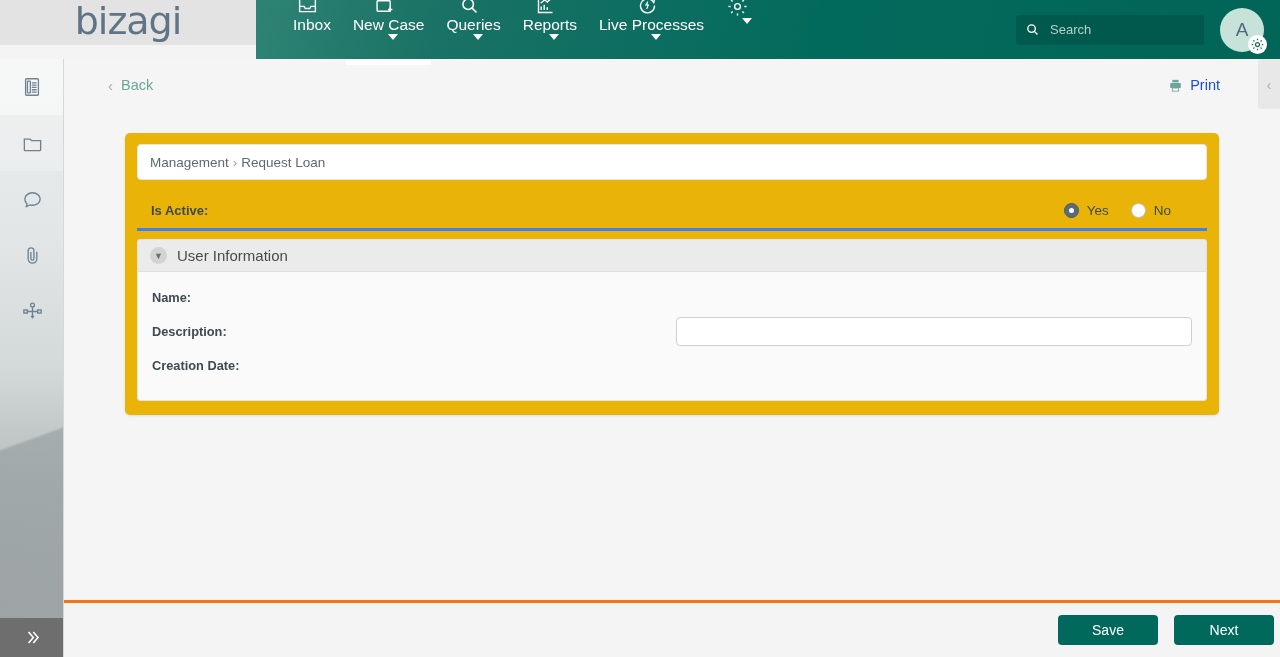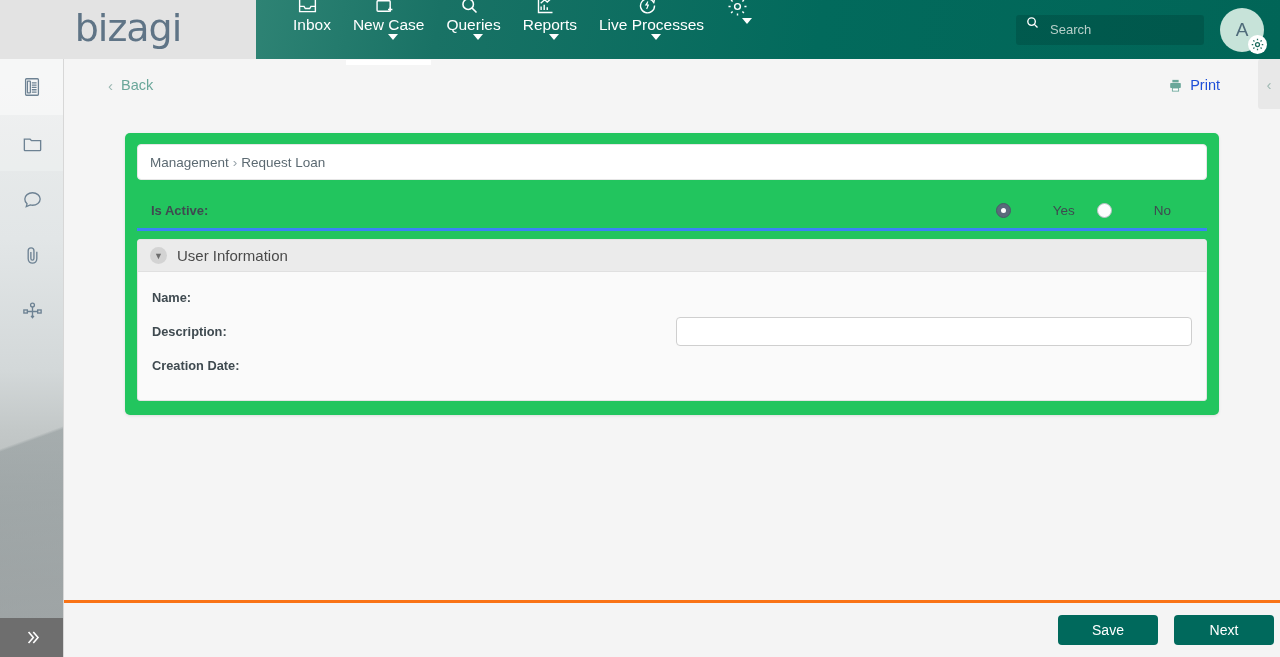--- a/index.html
+++ b/index.html
@@ -12,21 +12,21 @@
   }
 
   
   .topbar {
     position: absolute; top: 0; left: 0;
     width: 1280px; height: 59px;
     display: flex; align-items: stretch;
     z-index: 40;
   }
   .brand-zone {
-    width: 256px; height: 59px;
+    width: 256px; height: 45px;
     background: #e3e3e3;
     display: flex; align-items: center; justify-content: center;
     flex: none;
   }
   .brand-logo {
     font-size: 38px;
     letter-spacing: -1px;
     color: #5f7486;
     font-weight: 400;
     font-family: "DejaVu Sans", sans-serif;
@@ -65,21 +65,21 @@
     left: 4px; right: 4px; bottom: 0;
     height: 5px;
     background: #ffffff;
   }
   .nav-spacer { flex: 1; }
 
   .search-box {
     width: 188px; height: 30px;
     background: rgba(0,0,0,0.13);
     border-radius: 3px;
-    display: flex; 
+    display: flex; align-items: center;
     padding: 0 9px;
     margin-right: 16px;
   }
   .search-box input {
     background: transparent; border: none; outline: none;
     color: #ffffff; font-size: 13px;
     font-family: "Liberation Sans", sans-serif;
     width: 100%; margin-left: 8px;
   }
   .search-box input::placeholder { color: #b7cfc9; }
@@ -163,21 +163,21 @@
     background: #e8e8e8;
     border-radius: 3px 0 0 3px;
     display: flex; align-items: center; justify-content: center;
     color: #9fb8b2; font-size: 15px; cursor: pointer;
   }
 
   .card {
     position: absolute;
     left: 61px; top: 74px;
     width: 1094px;
-    background: #22c55e;
+    background: #eab308;
     border-radius: 5px;
     box-shadow: 0 1px 3px rgba(0,0,0,0.10);
     padding: 11px 12px 14px 12px;
   }
   .breadcrumb-bar {
     height: 36px;
     border: 1px solid #e6e6e6;
     border-radius: 4px;
     display: flex; align-items: center;
     padding: 0 12px;
@@ -192,21 +192,21 @@
     min-height: 38px;
     padding: 0 14px;
     border-bottom: 3px solid #3b82f6;
     justify-content: space-between;
   }
   .form-row .lbl {
     font-size: 13px; color: #3f4a50; font-weight: bold;
     width: 520px;
   }
   .radio-group { display: flex; align-items: center; }
-  .radio-opt { display: flex; align-items: center; margin-right: 22px; cursor: pointer; gap: 34px; }
+  .radio-opt { display: flex; align-items: center; margin-right: 22px; cursor: pointer; }
   .radio-dot {
     width: 15px; height: 15px; border-radius: 50%;
     border: 1px solid #b9bfc4;
     background: #fdfdfd;
     margin-right: 8px;
     display: flex; align-items: center; justify-content: center;
   }
   .radio-dot.on {
     background: #5a6b7b;
     border-color: #4a5a68;

